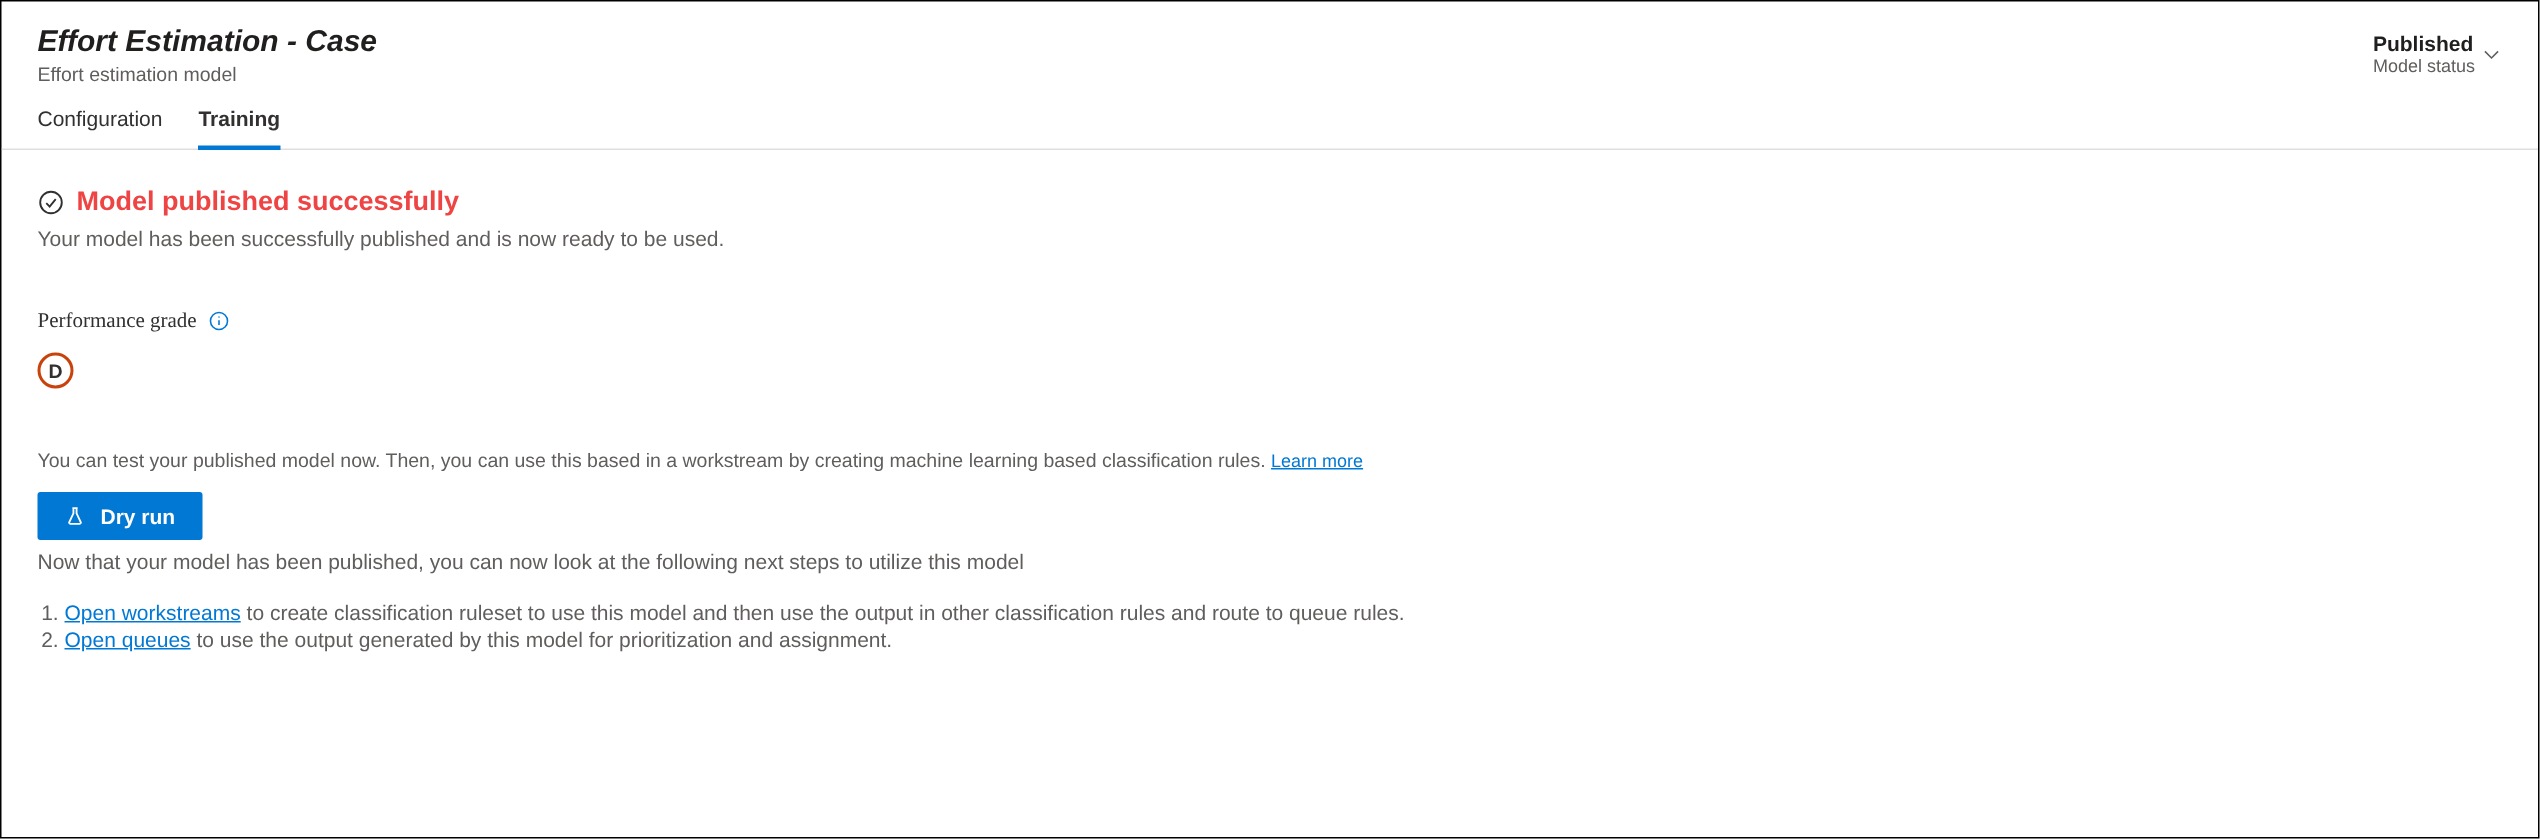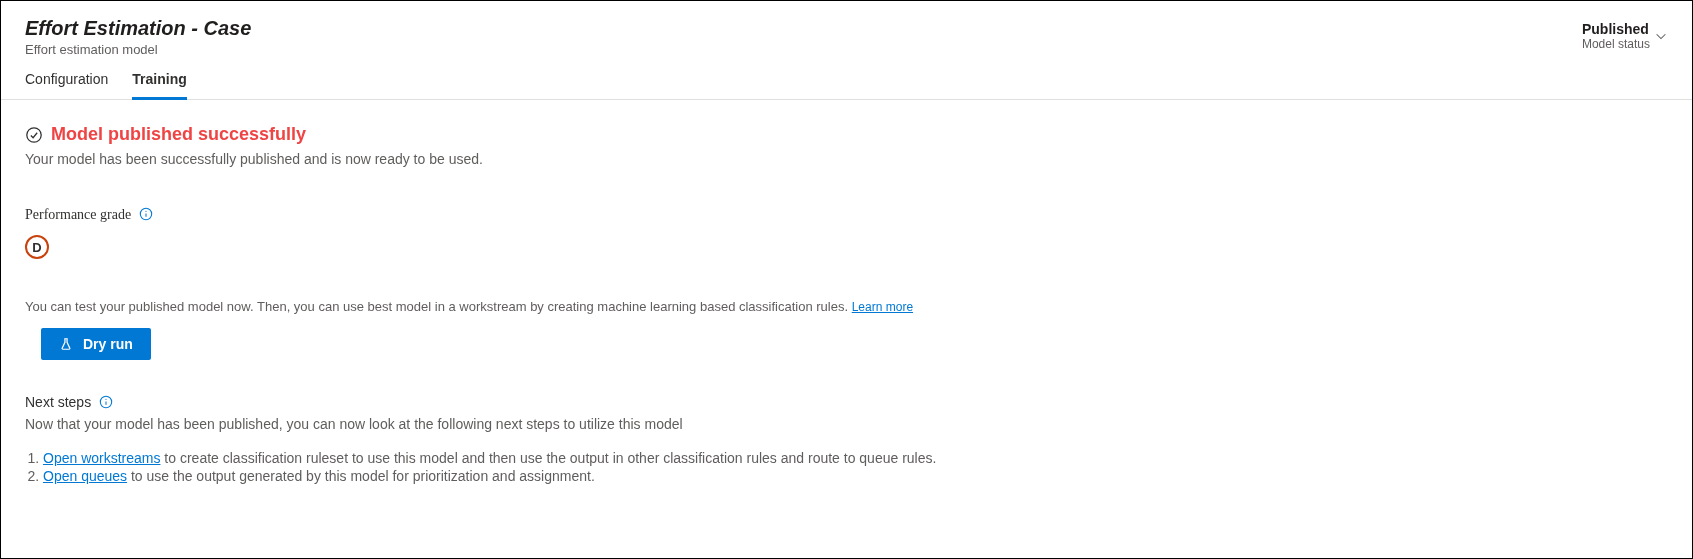--- a/index.html
+++ b/index.html
@@ -152,21 +152,20 @@
       color: #fff;
       border: none;
       padding: 8px 18px;
       font-size: 14px;
       font-weight: 600;
       cursor: pointer;
       display: inline-flex;
       align-items: center;
       gap: 10px;
       border-radius: 2px;
-      margin-left: 16px;
     }
     .flask-icon {
       width: 14px;
       height: 14px;
     }
     .next-steps-row {
       display: flex;
       align-items: center;
       gap: 8px;
       margin-top: 34px;
@@ -236,38 +235,30 @@
       <circle cx="8" cy="8" r="6.5"></circle>
       <circle cx="8" cy="5" r="0.6" fill="currentColor" stroke="none"></circle>
       <path d="M8 7.5 L8 11"></path>
     </svg>
   </div>
   <div class="grade-row">
     <div class="grade-circle">D</div>
   </div>
 
   <div class="test-desc">
-    <span>You can test your published model now. Then, you can use best model in a workstream by creating machine learning based classification rules. </span><a class="learn-link">Learn more</a>
+    <span>You can test your published model now. Then, you can use this based in a workstream by creating machine learning based classification rules. </span><a class="learn-link">Learn more</a>
   </div>
 
   <button class="dryrun-btn">
     <svg class="flask-icon" viewBox="0 0 16 16" fill="none" stroke="currentColor" stroke-width="1.4">
       <path d="M6 2 L10 2 M6.8 2 L6.8 6 L3.5 13 A1 1 0 0 0 4.4 14 L11.6 14 A1 1 0 0 0 12.5 13 L9.2 6 L9.2 2"></path>
     </svg>
     <span>Dry run</span>
   </button>
 
-  <div class="next-steps-row">
-    <span class="next-steps-label">Next steps</span>
-    <svg class="info-icon" viewBox="0 0 16 16" fill="none" stroke="currentColor" stroke-width="1.2">
-      <circle cx="8" cy="8" r="6.5"></circle>
-      <circle cx="8" cy="5" r="0.6" fill="currentColor" stroke="none"></circle>
-      <path d="M8 7.5 L8 11"></path>
-    </svg>
-  </div>
   <div class="next-steps-desc">Now that your model has been published, you can now look at the following next steps to utilize this model</div>
 
   <ol class="steps-list">
     <li>
       <a class="link">Open workstreams</a><span> to create classification ruleset to use this model and then use the output in other classification rules and route to queue rules.</span>
     </li>
     <li>
       <a class="link">Open queues</a><span> to use the output generated by this model for prioritization and assignment.</span>
     </li>
   </ol>

